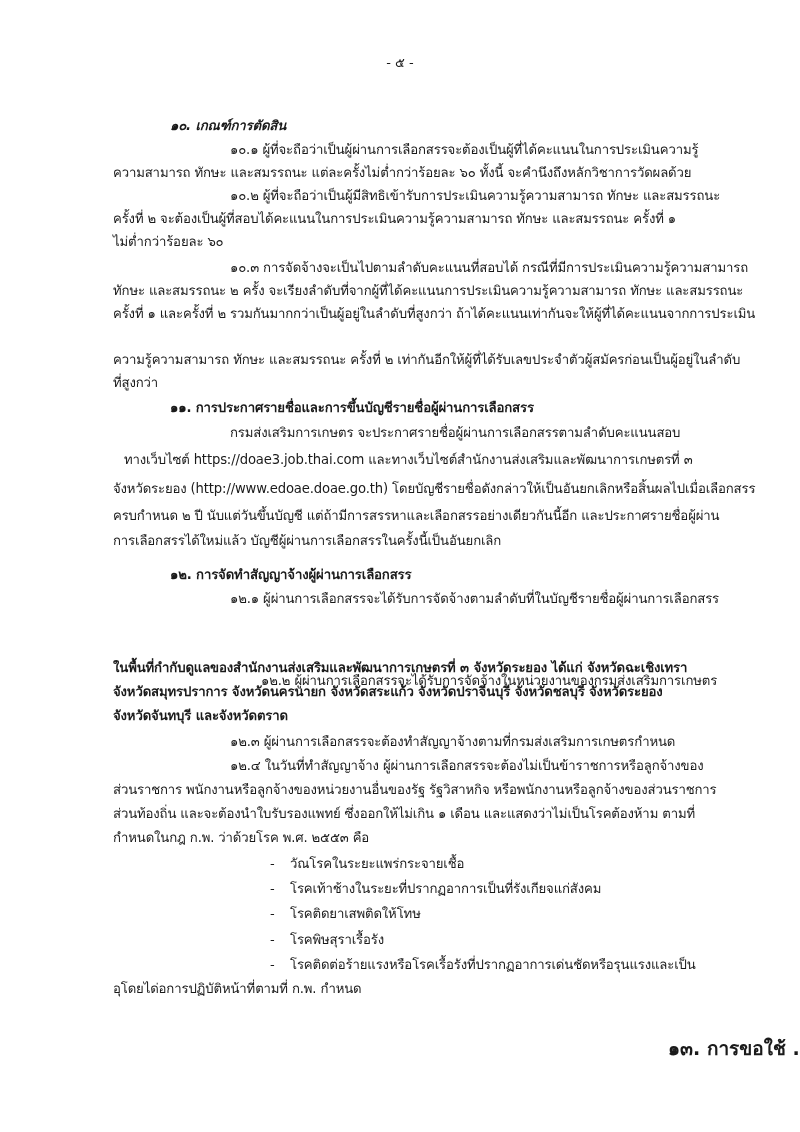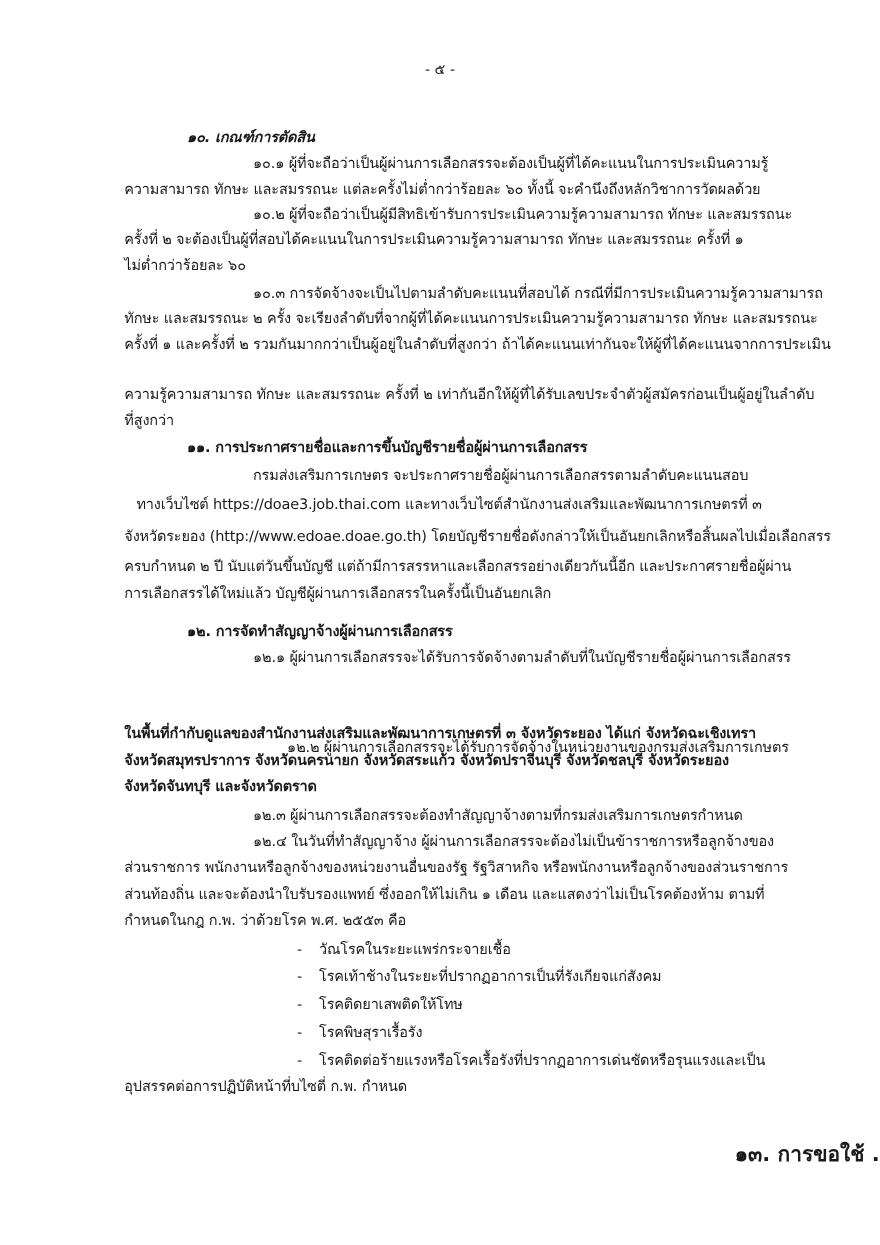--- a/index.html
+++ b/index.html
@@ -103,18 +103,18 @@
       <span class="ln" style="left:290px; top:905px;">โรคติดยาเสพติดให้โทษ</span>
     </div>
     <div>
       <span class="dash" style="left:270px; top:931px;">-</span>
       <span class="ln" style="left:290px; top:931px;">โรคพิษสุราเรื้อรัง</span>
     </div>
     <div>
       <span class="dash" style="left:270px; top:956px;">-</span>
       <span class="ln" style="left:290px; top:956px;">โรคติดต่อร้ายแรงหรือโรคเรื้อรังที่ปรากฏอาการเด่นชัดหรือรุนแรงและเป็น</span>
     </div>
-    <div class="ln" style="left:113px; top:980px;">อุปสรรคต่อการปฏิบัติหน้าที่บไซตี่ ก.พ. กำหนด</div>
+    <div class="ln" style="left:113px; top:980px;">อุโดยได่อการปฏิบัติหน้าที่ตามที่ ก.พ. กำหนด</div>
   </div>
 
   <div class="footer">๑๓. การขอใช้ ...</div>
 
 </div>
 
 </body></html>

